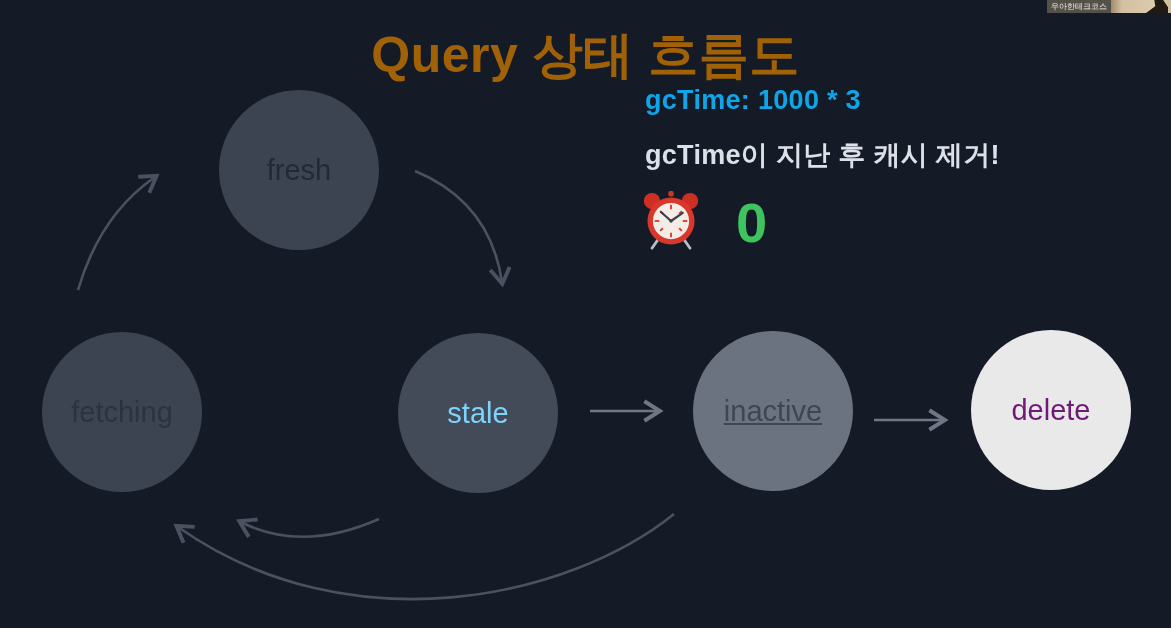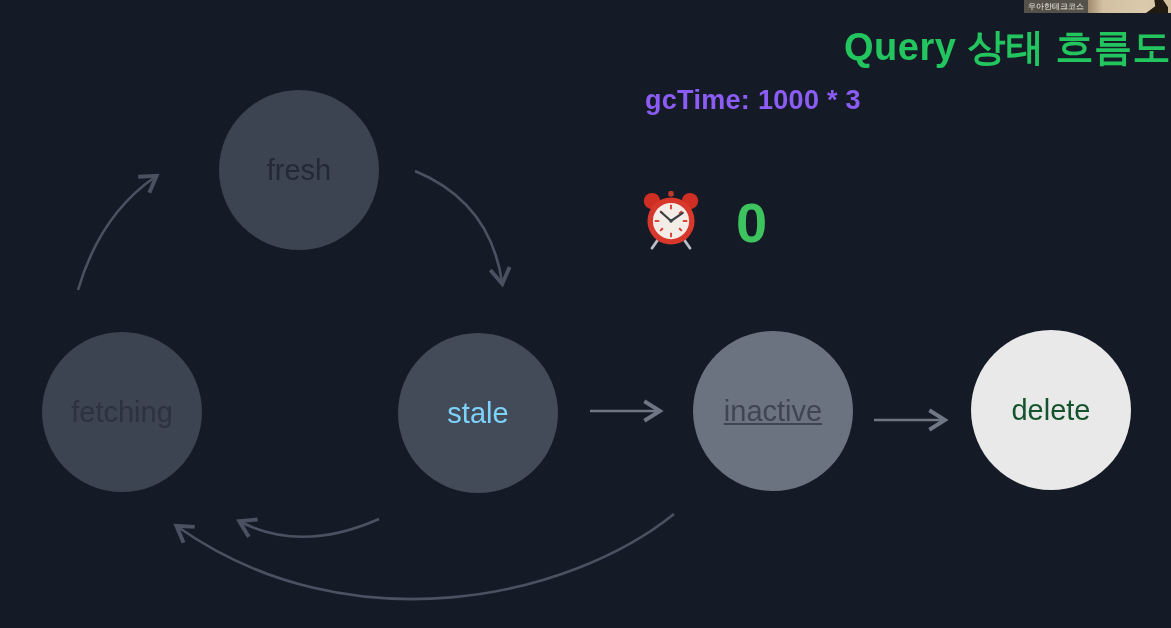--- a/index.html
+++ b/index.html
@@ -5,28 +5,28 @@
   html,body{margin:0;padding:0;background:#000;}
   .stage{
     position:relative;
     width:1171px;height:628px;
     background:#151b26;
     overflow:hidden;
     font-family:"Liberation Sans","DejaVu Sans",sans-serif;
   }
   .slide-title{
     position:absolute;top:22px;left:0;width:1171px;
-    text-align:right;
-    font-size:38px;font-weight:700;color:#22c55e;
+    text-align:center;
+    font-size:50px;font-weight:700;color:#a16207;
     letter-spacing:0.5px;
     margin:0;
   }
   .info-line1{
     position:absolute;left:645px;top:85px;
-    font-size:27px;font-weight:700;color:#8b5cf6;
+    font-size:27px;font-weight:700;color:#0ea5e9;
     letter-spacing:0.3px;
   }
   .info-line2{
     position:absolute;left:645px;top:137px;
     font-size:27px;font-weight:700;color:#dce0e8;
     letter-spacing:0.3px;
   }
   .timer-row{
     position:absolute;left:642px;top:190px;
     display:flex;align-items:center;gap:36px;
@@ -39,21 +39,21 @@
     display:flex;align-items:center;justify-content:center;
     font-size:29px;font-weight:400;text-align:right;
   }
   .node-fresh{left:219px;top:90px;}
   .node-fetching{left:42px;top:332px;}
   .node-stale{left:398px;top:333px;}
   .node-inactive{left:693px;top:331px;}
   .node-delete{left:971px;top:330px;}
   .edges-svg{position:absolute;left:0;top:0;pointer-events:none;}
   .video-overlay{
-    position:absolute;right:0;top:0;width:147px;height:13px;
+    position:absolute;right:0;top:0;width:124px;height:13px;
     display:flex;overflow:hidden;
   }
   .video-label{
     background:#54504a;color:#efece4;
     font-size:8px;line-height:13px;
     padding:0 4px;white-space:nowrap;
     flex:0 0 auto;
   }
   .video-feed{
     position:relative;flex:1 1 auto;
@@ -66,20 +66,21 @@
   }
 </style>
 </head>
 <body>
 
 <div class="stage" style="background: rgb(21, 27, 38);">
 
   <h1 class="slide-title">Query 상태 흐름도</h1>
 
   <div class="info-line1">gcTime: 1000 * 3</div>
+  <div class="info-line2">gcTime이 지난 후 캐시 제거!</div>
 
   <div class="timer-row">
     <span>
       <svg width="58" height="62" viewBox="0 0 64 68">
 
         <line x1="18" y1="54" x2="11" y2="64" stroke="#b9bec8" stroke-width="3" stroke-linecap="round"></line>
         <line x1="46" y1="54" x2="53" y2="64" stroke="#b9bec8" stroke-width="3" stroke-linecap="round"></line>
 
         <circle cx="11" cy="12" r="9" fill="#cf2e23"></circle>
         <circle cx="53" cy="12" r="9" fill="#cf2e23"></circle>
@@ -114,21 +115,21 @@
   </div>
   <div class="node node-fetching" style="background: rgb(61, 68, 81); color: rgb(44, 50, 62);">
     <span>fetching</span>
   </div>
   <div class="node node-stale" style="background: rgb(67, 74, 88); color: #7dd3fc;">
     <span>stale</span>
   </div>
   <div class="node node-inactive" style="background: rgb(107, 114, 128); color: rgb(63, 69, 82); text-decoration: underline;">
     <span>inactive</span>
   </div>
-  <div class="node node-delete" style="background: rgb(233, 233, 234); color: #14532d;">
+  <div class="node node-delete" style="background: rgb(233, 233, 234); color: #701a75;">
     <span>delete</span>
   </div>
 
   <svg class="edges-svg" width="1171" height="628" viewBox="0 0 1171 628">
     <defs>
       <marker id="ah-dim" viewBox="0 0 12 12" refX="9" refY="6" markerWidth="9" markerHeight="9" orient="auto">
         <path d="M2 1 L10 6 L2 11" fill="none" stroke="#4a5160" stroke-width="2"></path>
       </marker>
       <marker id="ah-light" viewBox="0 0 12 12" refX="9" refY="6" markerWidth="9" markerHeight="9" orient="auto">
         <path d="M2 1 L10 6 L2 11" fill="none" stroke="#6f7684" stroke-width="2"></path>

